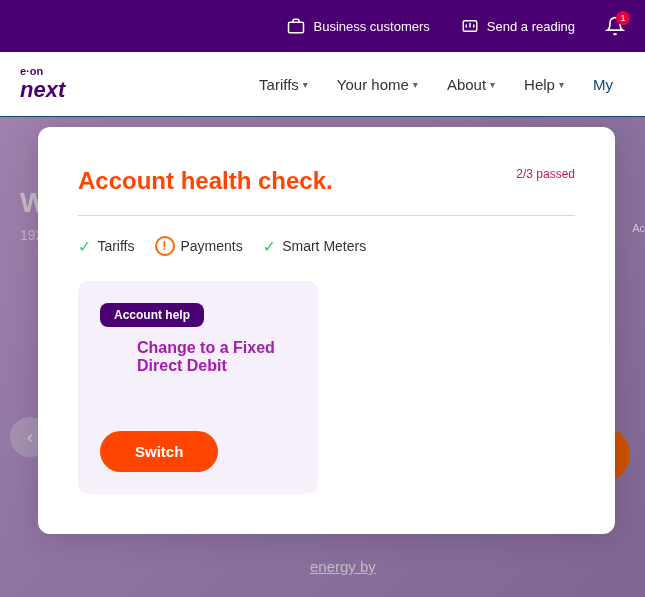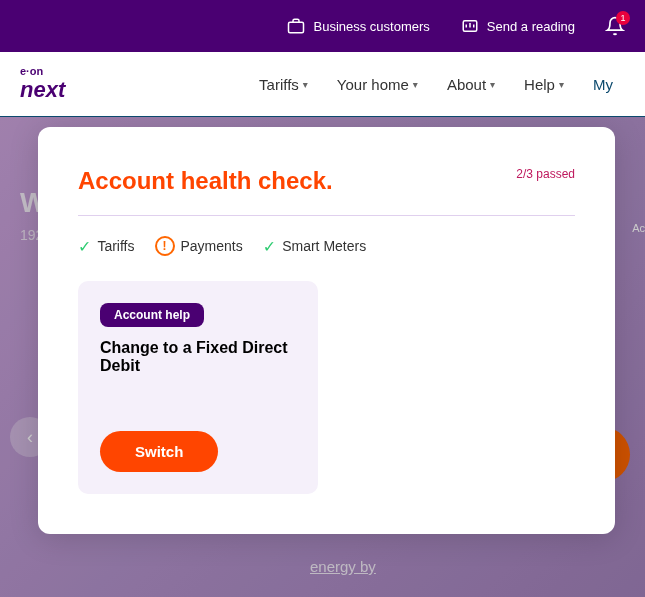--- a/index.html
+++ b/index.html
@@ -280,22 +280,23 @@
       border-radius: 8px;
       padding: 5px 14px;
       font-size: 12px;
       font-weight: bold;
       display: inline-block;
       margin-bottom: 12px;
     }
     .card-title {
       font-size: 16px;
       font-weight: bold;
-      color: #000000;
+      color: #a21caf;
       margin-bottom: 10px;
+      margin-left: 37px;
     }
     .card-body {
       font-size: 13px;
       color: #555;
       line-height: 1.5;
       margin-bottom: 18px;
     }
     .switch-btn {
       background: #ff4500;
       color: white;

